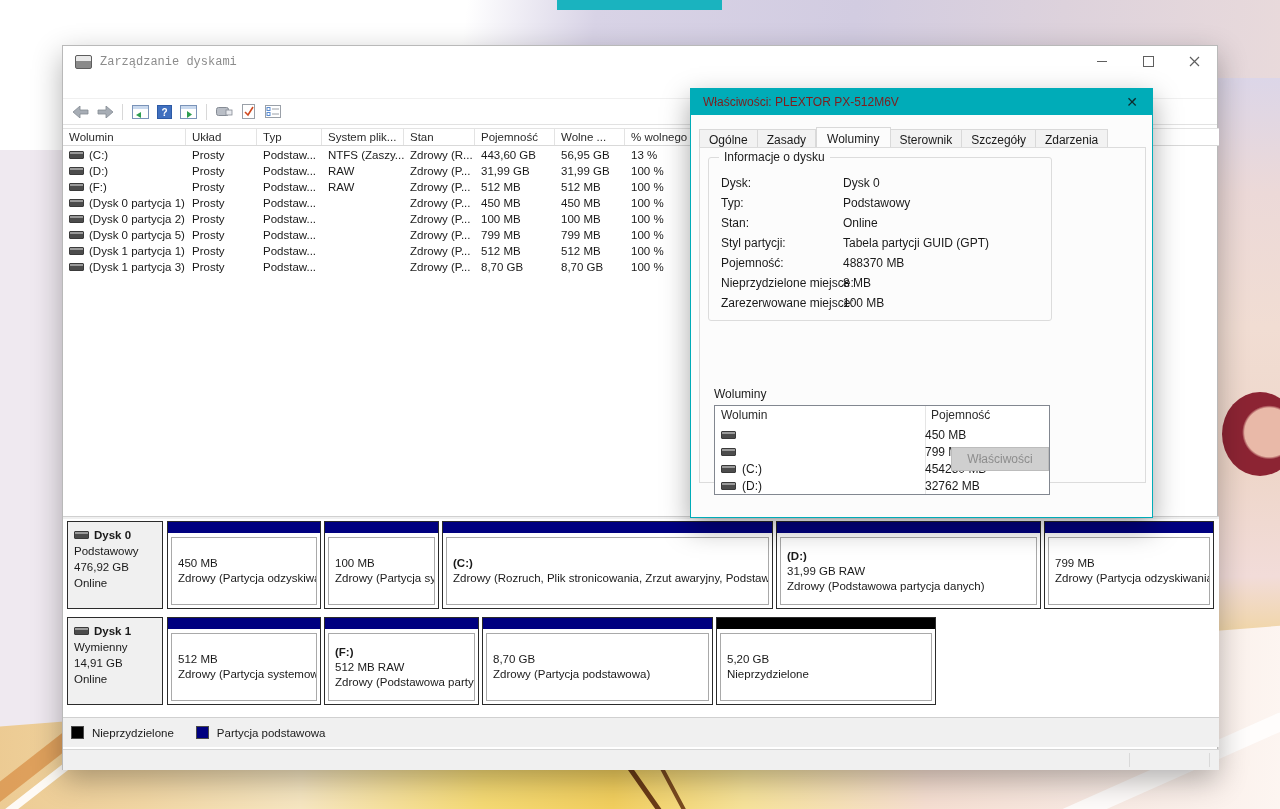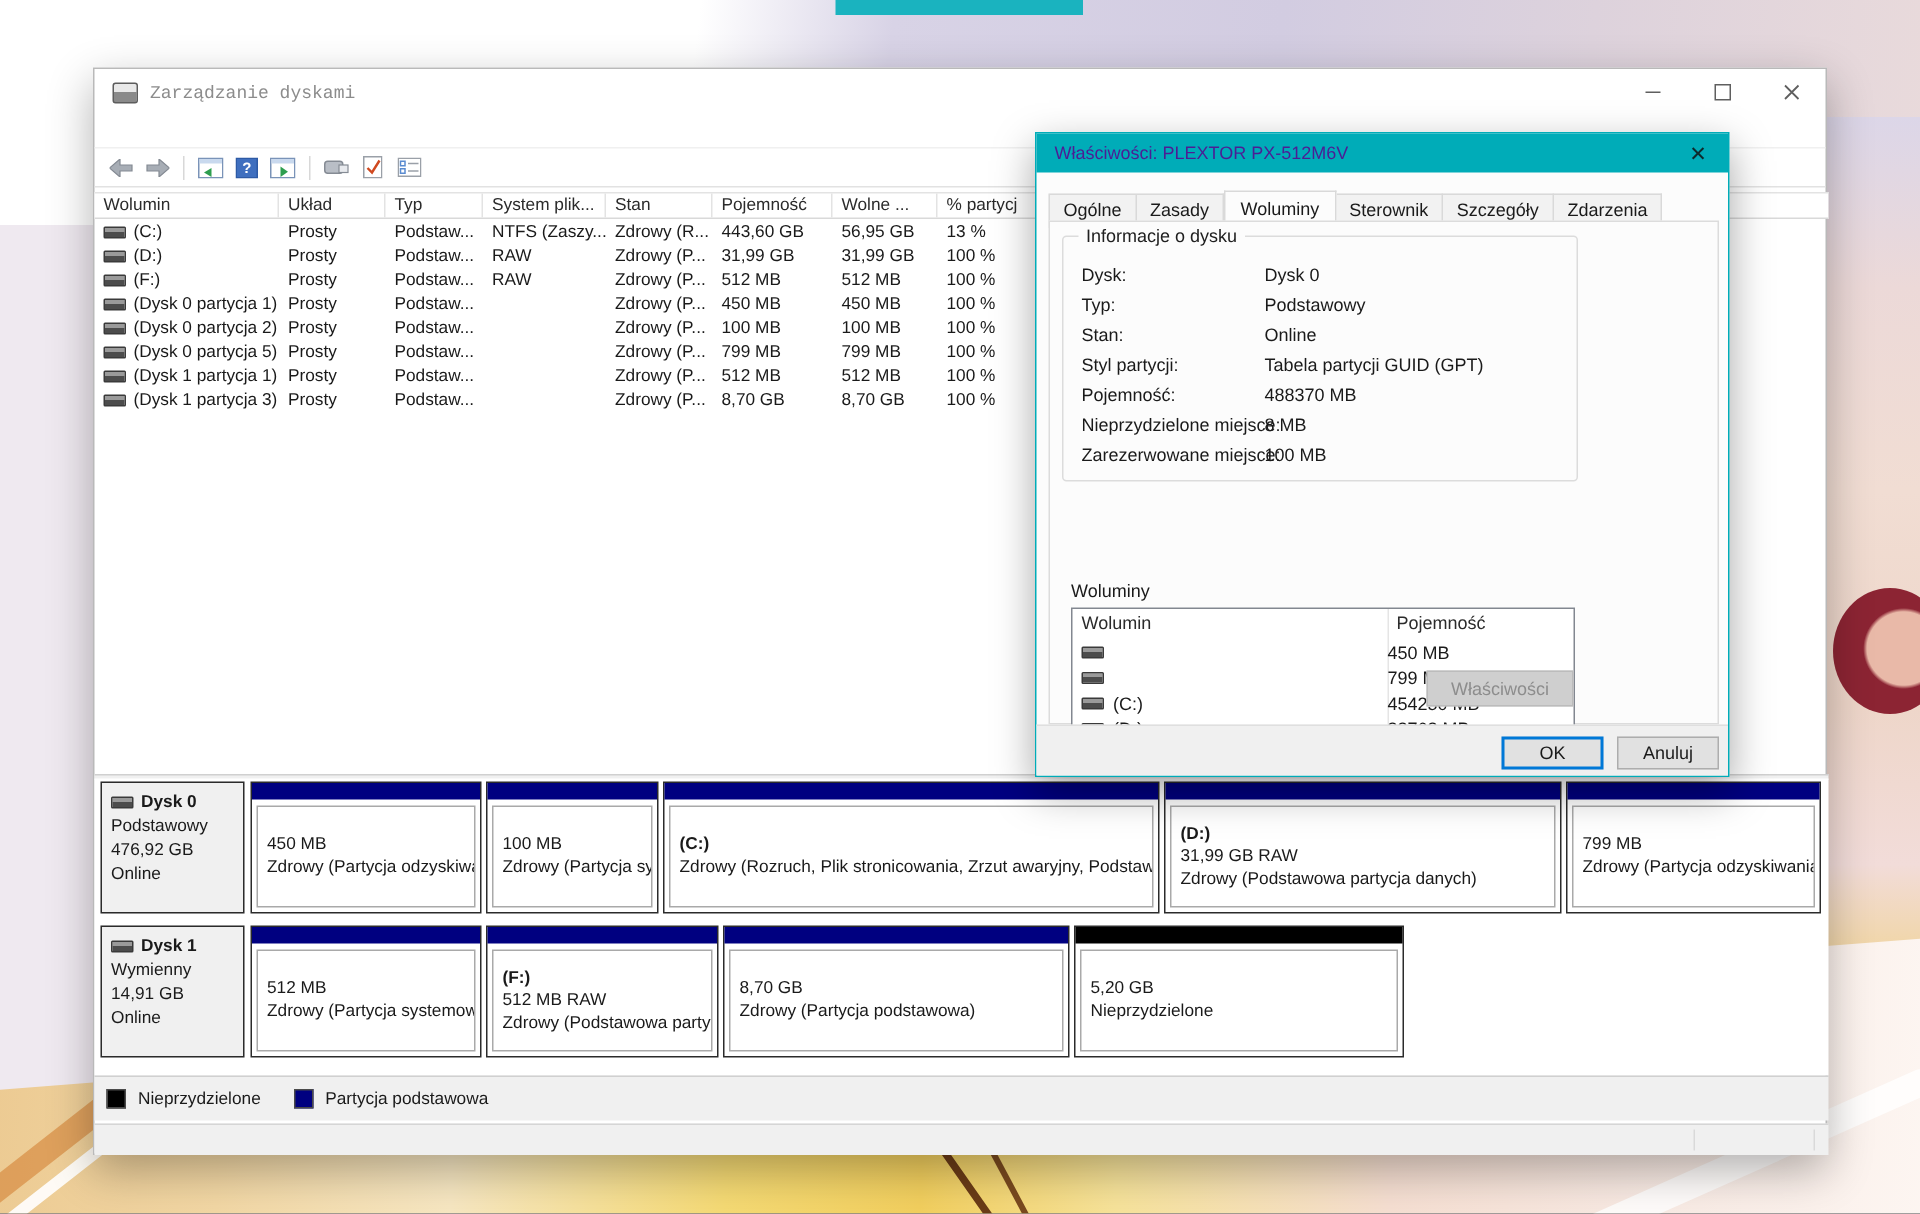--- a/index.html
+++ b/index.html
@@ -72,21 +72,21 @@
     display:flex;align-items:center;gap:8px;padding-left:8px;box-sizing:border-box;}
   .lsq{width:11px;height:11px;border:1px solid #4a4a4a;flex:none;}
   .llabel{font-size:11.5px;margin-right:14px;}
   .statusbar{left:0;top:703px;width:1156px;height:20px;background:#f0f0f0;border-top:1px solid #d5d5d5;}
   .ssep{position:absolute;top:3px;width:1px;height:14px;background:#d9d9d9;}
 
   
   .dialog{left:690px;top:88px;width:463px;height:430px;background:#fcfcfc;border:1px solid #00ACB8;
     box-shadow:0 10px 26px rgba(0,0,0,.35);box-sizing:border-box;}
   .dtitle{position:absolute;left:0;top:0;width:100%;height:26px;background:#00ACB8;display:flex;align-items:center;}
-  .dtitle-text{font-size:12px;color:#4c1d95;margin-left:12px;}
+  .dtitle-text{font-size:12px;color:#7f1d1d;margin-left:12px;}
   .dclose{margin-left:auto;width:40px;height:26px;display:flex;align-items:center;justify-content:center;
     color:#0e2а2c;color:#0e2a2c;font-size:14px;}
   .tabs{position:absolute;left:8px;top:37px;display:flex;align-items:flex-end;}
   .tab{font-size:12px;padding:3px 9px 4px 9px;background:#f2f2f2;border:1px solid #d9d9d9;border-left-width:0;}
   .tab:first-child{border-left-width:1px;}
   .tab.active{background:#fcfcfc;border:1px solid #d9d9d9;border-bottom-color:#fcfcfc;
     padding:4px 10px 6px 10px;position:relative;top:1px;}
   .tabpage{position:absolute;left:8px;top:58px;width:447px;height:336px;border:1px solid #dcdcdc;
     background:#fcfcfc;box-sizing:border-box;}
   .groupbox{position:absolute;left:8px;top:9px;width:342px;height:162px;border:1px solid #dcdcdc;border-radius:3px;}
@@ -202,21 +202,21 @@
     </div>
 
     <div class="abs vhead">
       <div class="vh" style="width:123px">Wolumin</div>
       <div class="vh" style="width:71px">Układ</div>
       <div class="vh" style="width:65px">Typ</div>
       <div class="vh" style="width:82px">System plik...</div>
       <div class="vh" style="width:71px">Stan</div>
       <div class="vh" style="width:80px">Pojemność</div>
       <div class="vh" style="width:70px">Wolne ...</div>
-      <div class="vh" style="width:68px">% partycj</div>
+      <div class="vh" style="width:68px">% wolnego</div>
       <div class="vh" style="flex:1;border-right:none"></div>
     </div>
 
     <div class="abs vlist">
       <div class="vrow">
         <div class="vc vname" style="width:123px">
             <span class="drv"></span>
             <span>(C:)</span>
           </div>
         <div class="vc" style="width:71px">Prosty</div>
@@ -493,19 +493,15 @@
               <span class="drv"></span>
               <span>(D:)</span>
             </div>
           <div class="dl-cap">32762 MB</div>
         </div>
       </div>
     </div>
 
     <div class="dbtn-props">Właściwości</div>
 
-    <div class="dfooter">
-      <div class="dbtn ok">OK</div>
-      <div class="dbtn cancel">Anuluj</div>
-    </div>
   </div>
 
 </div>
 
 </body></html>

